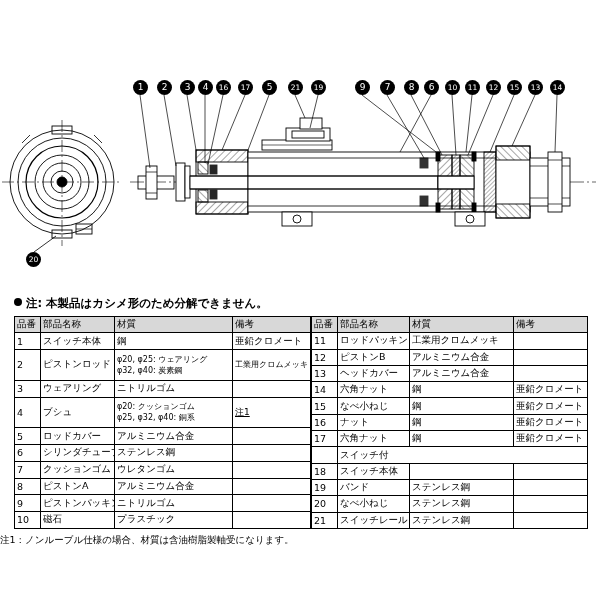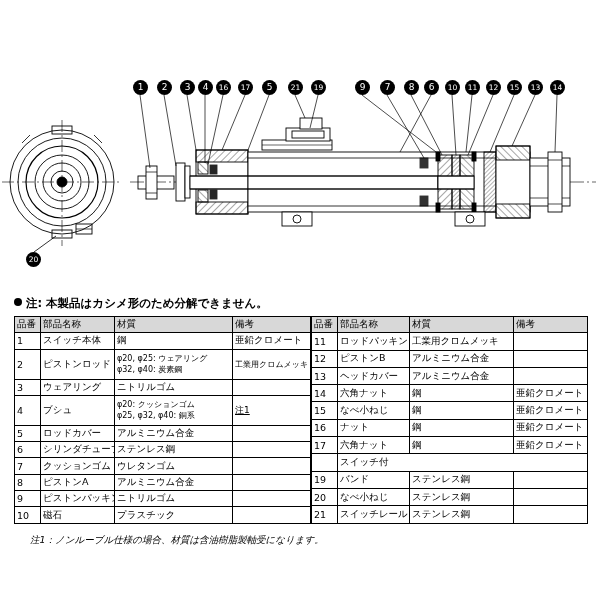--- a/index.html
+++ b/index.html
@@ -118,24 +118,23 @@
     font-size: 8px;
   }
   .note-cell {
     font-size: 9px;
     text-decoration: underline;
   }
 
   
   #footnote {
     position: absolute;
-    left: 30px;
+    left: 0;
     top: 534px;
     font-size: 9.5px;
-    font-style: italic;
   }
 </style>
 </head>
 <body>
 
 <div id="root">
 
   <div id="drawing">
     <svg width="600" height="290" viewBox="0 0 600 290">
       <defs>
@@ -435,20 +434,26 @@
           <td class="num">17</td>
           <td>六角ナット</td>
           <td>鋼</td>
           <td>亜鉛クロメート</td>
         </tr>
         <tr>
           <td class="num"></td>
           <td class="span3" colspan="3">スイッチ付</td>
         </tr>
         <tr>
+          <td class="num">18</td>
+          <td>スイッチ本体</td>
+          <td></td>
+          <td></td>
+        </tr>
+        <tr>
           <td class="num">19</td>
           <td>バンド</td>
           <td>ステンレス鋼</td>
           <td></td>
         </tr>
         <tr>
           <td class="num">20</td>
           <td>なべ小ねじ</td>
           <td>ステンレス鋼</td>
           <td></td>

